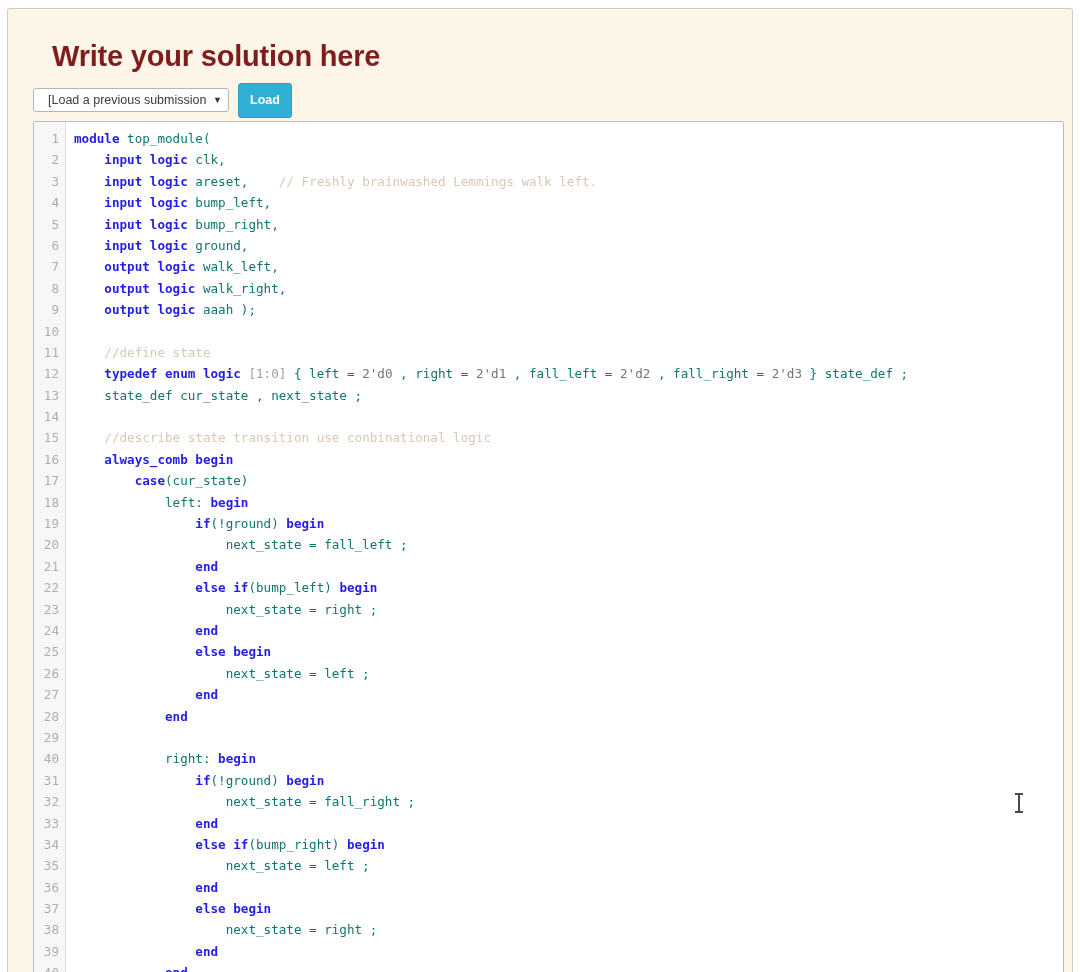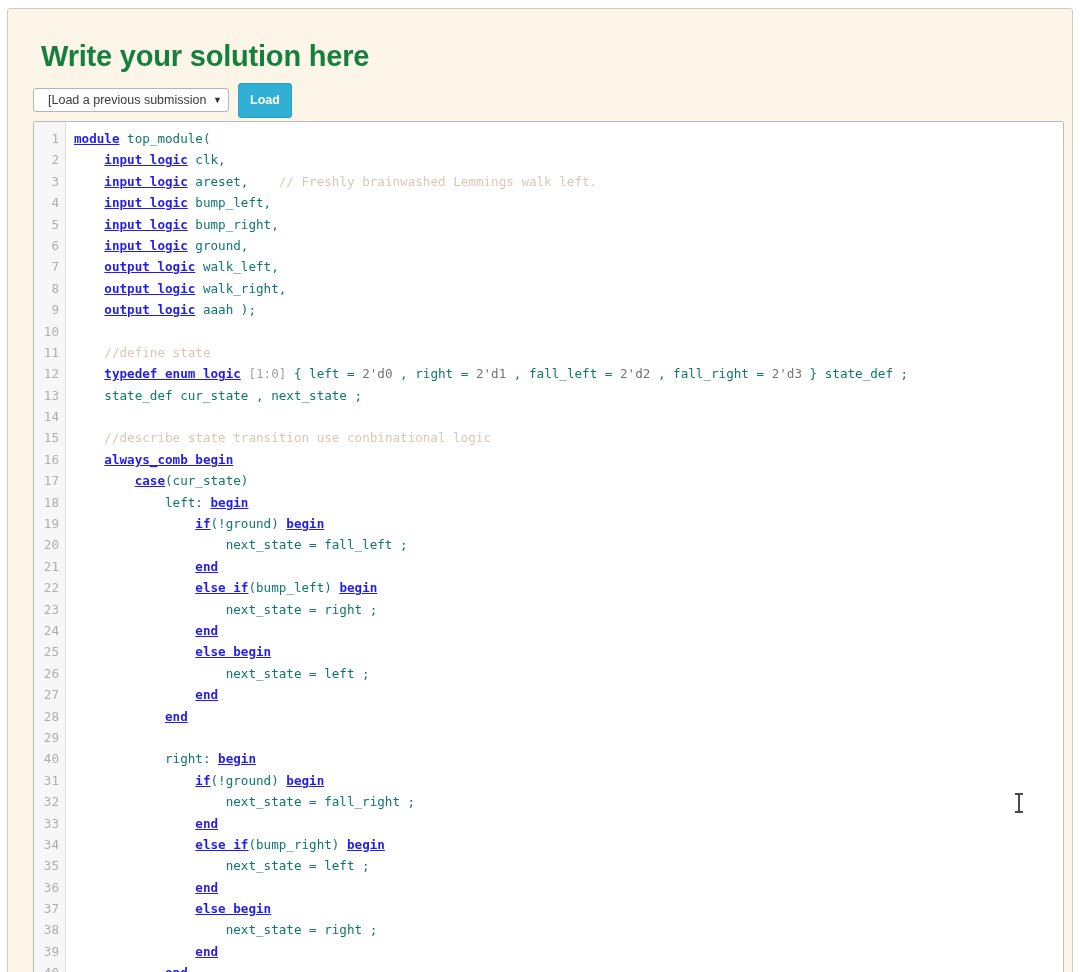--- a/index.html
+++ b/index.html
@@ -27,25 +27,25 @@
     top: 8px;
     width: 1066px;
     height: 1000px;             
     background: #fdf6e8;
     border: 1px solid #cfcbc2;
     border-radius: 3px;
     padding: 22px 16px 0 16px;
   }
 
   h1#page-title {
-    margin: 8px 0 14px 17px;
+    margin: 8px 0 14px 28px;
     font-size: 29px;
     line-height: 34px;
     font-weight: bold;
-    color: #15803d;
+    color: #7f1d1d;
     letter-spacing: -0.2px;
   }
 
   
   #toolbar {
     margin: 0 0 8px 9px;
     display: flex;
     align-items: center;
     gap: 9px;
     height: 26px;
@@ -118,21 +118,21 @@
   #code-area {
     flex: 1 1 auto;
     padding: 6px 0 0 8px;
     white-space: pre;
     overflow: hidden;
     color: #555555;
   }
   #code-area .ln { height: 21.4px; }
 
   
-  .kw  { color: #221ee8; font-weight: bold; text-decoration: underline; }
+  .kw  { color: #221ee8; font-weight: bold; }
   .cmt { color: #d9c8b4; text-align: center; }
   .num { color: #737373; }
   .pl  { color: #0f766e; }
   .br  { color: #a0a0a0; }
 
   
   #watermark {
     position: absolute;
     left: 866px;
     top: 900px;

